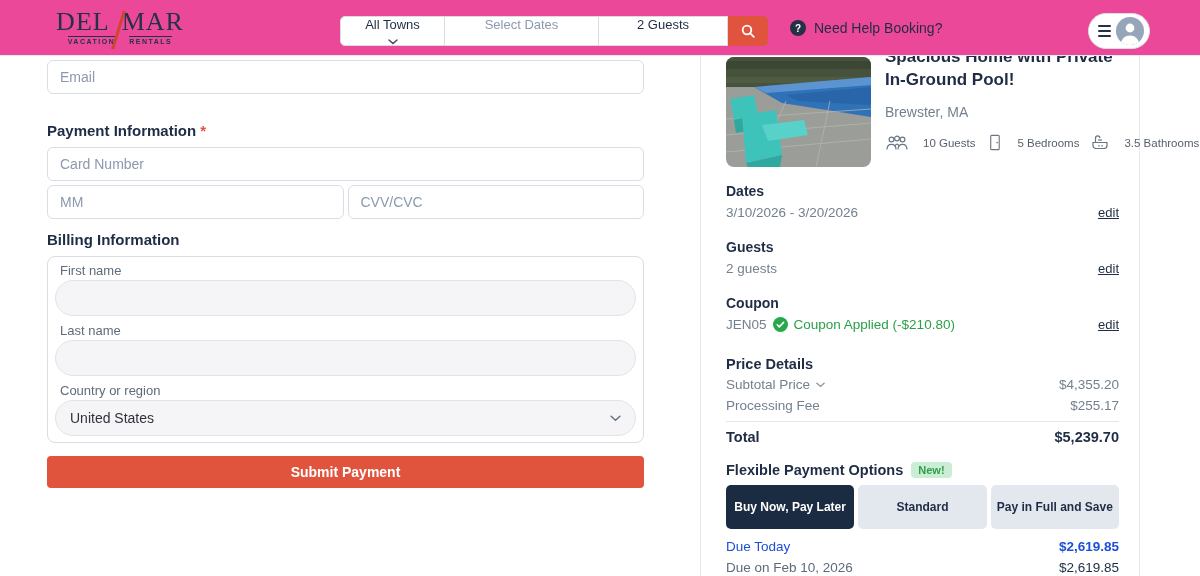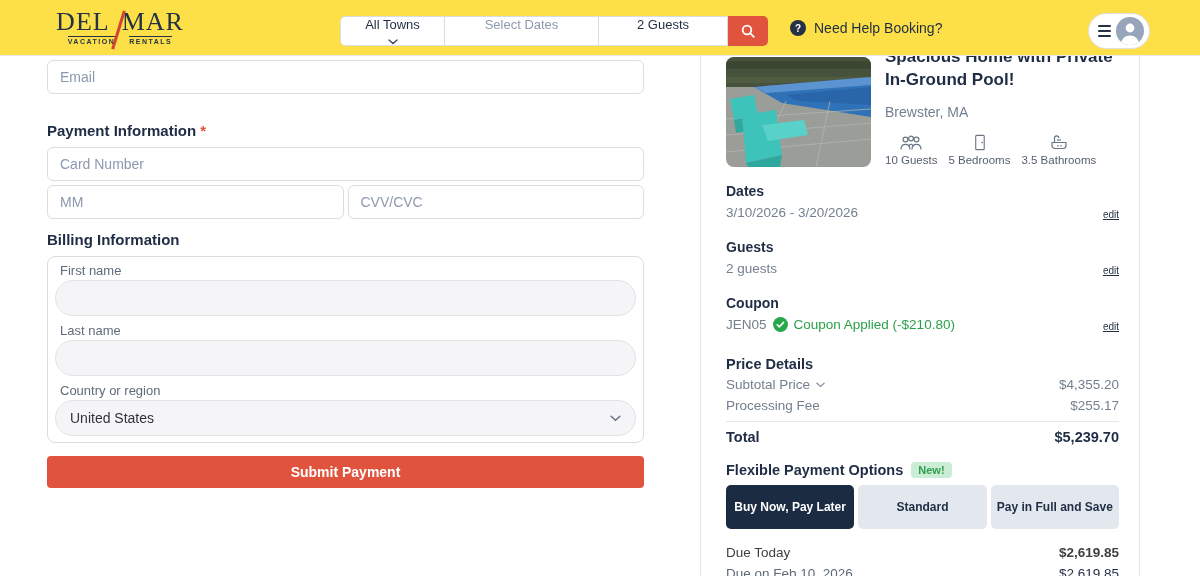--- a/index.html
+++ b/index.html
@@ -8,21 +8,21 @@
     position: relative;
     overflow: hidden;
     background: #ffffff;
     font-family: "Liberation Sans", sans-serif;
     color: #1E2C44;
   }
 
   
   .header {
     position: absolute; top: 0; left: 0; width: 1200px; height: 56px;
-    background: #fde047; border-bottom: 1px solid #E8EAEE; z-index: 20;
+    background: #ec4899; border-bottom: 1px solid #E8EAEE; z-index: 20;
   }
   .logo { position: absolute; left: 60px; top: 9px; width: 120px; text-align: center; }
   .logo-main {
     font-family: "Liberation Serif", serif; font-size: 26px; letter-spacing: 1px;
     color: #253246; display: flex; justify-content: center; gap: 12px; line-height: 26px;
   }
   .logo-slash {
     position: absolute; left: 57px; top: 1px; width: 3px; height: 40px;
     background: #D14434; transform: rotate(17deg); z-index: 2;
   }
@@ -99,29 +99,29 @@
     position: absolute; left: 700px; top: -60px; width: 440px; height: 780px;
     background: #fff; border: 1px solid #E3E6EB; border-radius: 10px;
     padding: 0 20px 0 25px; z-index: 5;
   }
   .prop-row { margin-top: 104px; display: flex; gap: 14px; }
   .thumb { width: 145px; height: 110px; border-radius: 8px; overflow: hidden; margin-top: 12px; flex-shrink: 0; }
   .prop-info { flex: 1; min-width: 0; }
   .prop-title { font-size: 17px; font-weight: bold; line-height: 23px; color: #1E2C44; }
   .prop-loc { margin-top: 13px; font-size: 14px; color: #74808F; }
   .stats { margin-top: 14px; display: flex; gap: 11px; align-items: flex-end; }
-  .stat { display: flex; flex-direction: column; align-items: center; gap: 3px; }
+  .stat { display: flex; flex-direction: row; align-items: center; gap: 14px; }
   .stat-label { font-size: 11.5px; color: #555F6D; white-space: nowrap; }
 
   .sec { display: flex; justify-content: space-between; align-items: flex-end; }
   .sec-dates { margin-top: 16px; }
   .sec-gap { margin-top: 19px; }
   .sec-h { font-size: 14px; font-weight: bold; color: #1E2C44; margin-bottom: 6px; }
   .sec-v { font-size: 13.5px; color: #74808F; }
-  .edit-link { font-size: 10px; color: #1E2C44; text-decoration: underline; cursor: pointer; }
+  .edit-link { font-size: 13px; color: #1E2C44; text-decoration: underline; cursor: pointer; }
   .coupon-line { display: flex; align-items: center; gap: 6px; font-size: 13.5px; }
   .coupon-code { color: #74808F; }
   .coupon-applied { color: #2BA04A; }
 
   .price-h { margin-top: 24px; font-size: 14.5px; font-weight: bold; }
   .p-row { display: flex; justify-content: space-between; margin-top: 5px; font-size: 13.5px; color: #74808F; line-height: 16px; }
   .p-row:first-of-type { margin-top: 7px; }
   .p-label { display: flex; align-items: center; gap: 6px; }
   .total-row {
     margin-top: 7px; border-top: 1px solid #E4E7EC; padding-top: 7px;
@@ -131,21 +131,21 @@
   .flex-h { font-size: 14.5px; font-weight: bold; }
   .badge-new { background: #CBEDD5; color: #2E9E4C; font-size: 11px; font-weight: bold; padding: 2px 7px; border-radius: 4px; }
   .pay-tabs { margin-top: 7px; display: flex; gap: 4px; }
   .pay-tab {
     flex: 1; height: 44px; border: none; border-radius: 5px; background: #E3E8EF;
     color: #1E2C44; font-weight: bold; font-size: 12px; font-family: "Liberation Sans", sans-serif;
     display: flex; align-items: center; justify-content: center; cursor: pointer; white-space: nowrap;
   }
   .pay-tab.selected { background: #1B2B41; color: #fff; }
   .due-row { display: flex; justify-content: space-between; font-size: 13.5px; }
-  .due-today { margin-top: 16px; color: #404040; }
+  .due-today { margin-top: 10px; color: #1d4ed8; }
   .due-today .due-val { font-weight: bold; }
   .due-later { margin-top: 6px; }
   .due-later .due-label { color: #5E6A79; }
   .due-later .due-val { color: #1E2C44; }
 
   svg { display: block; }
 </style>
 </head>
 <body>
 

